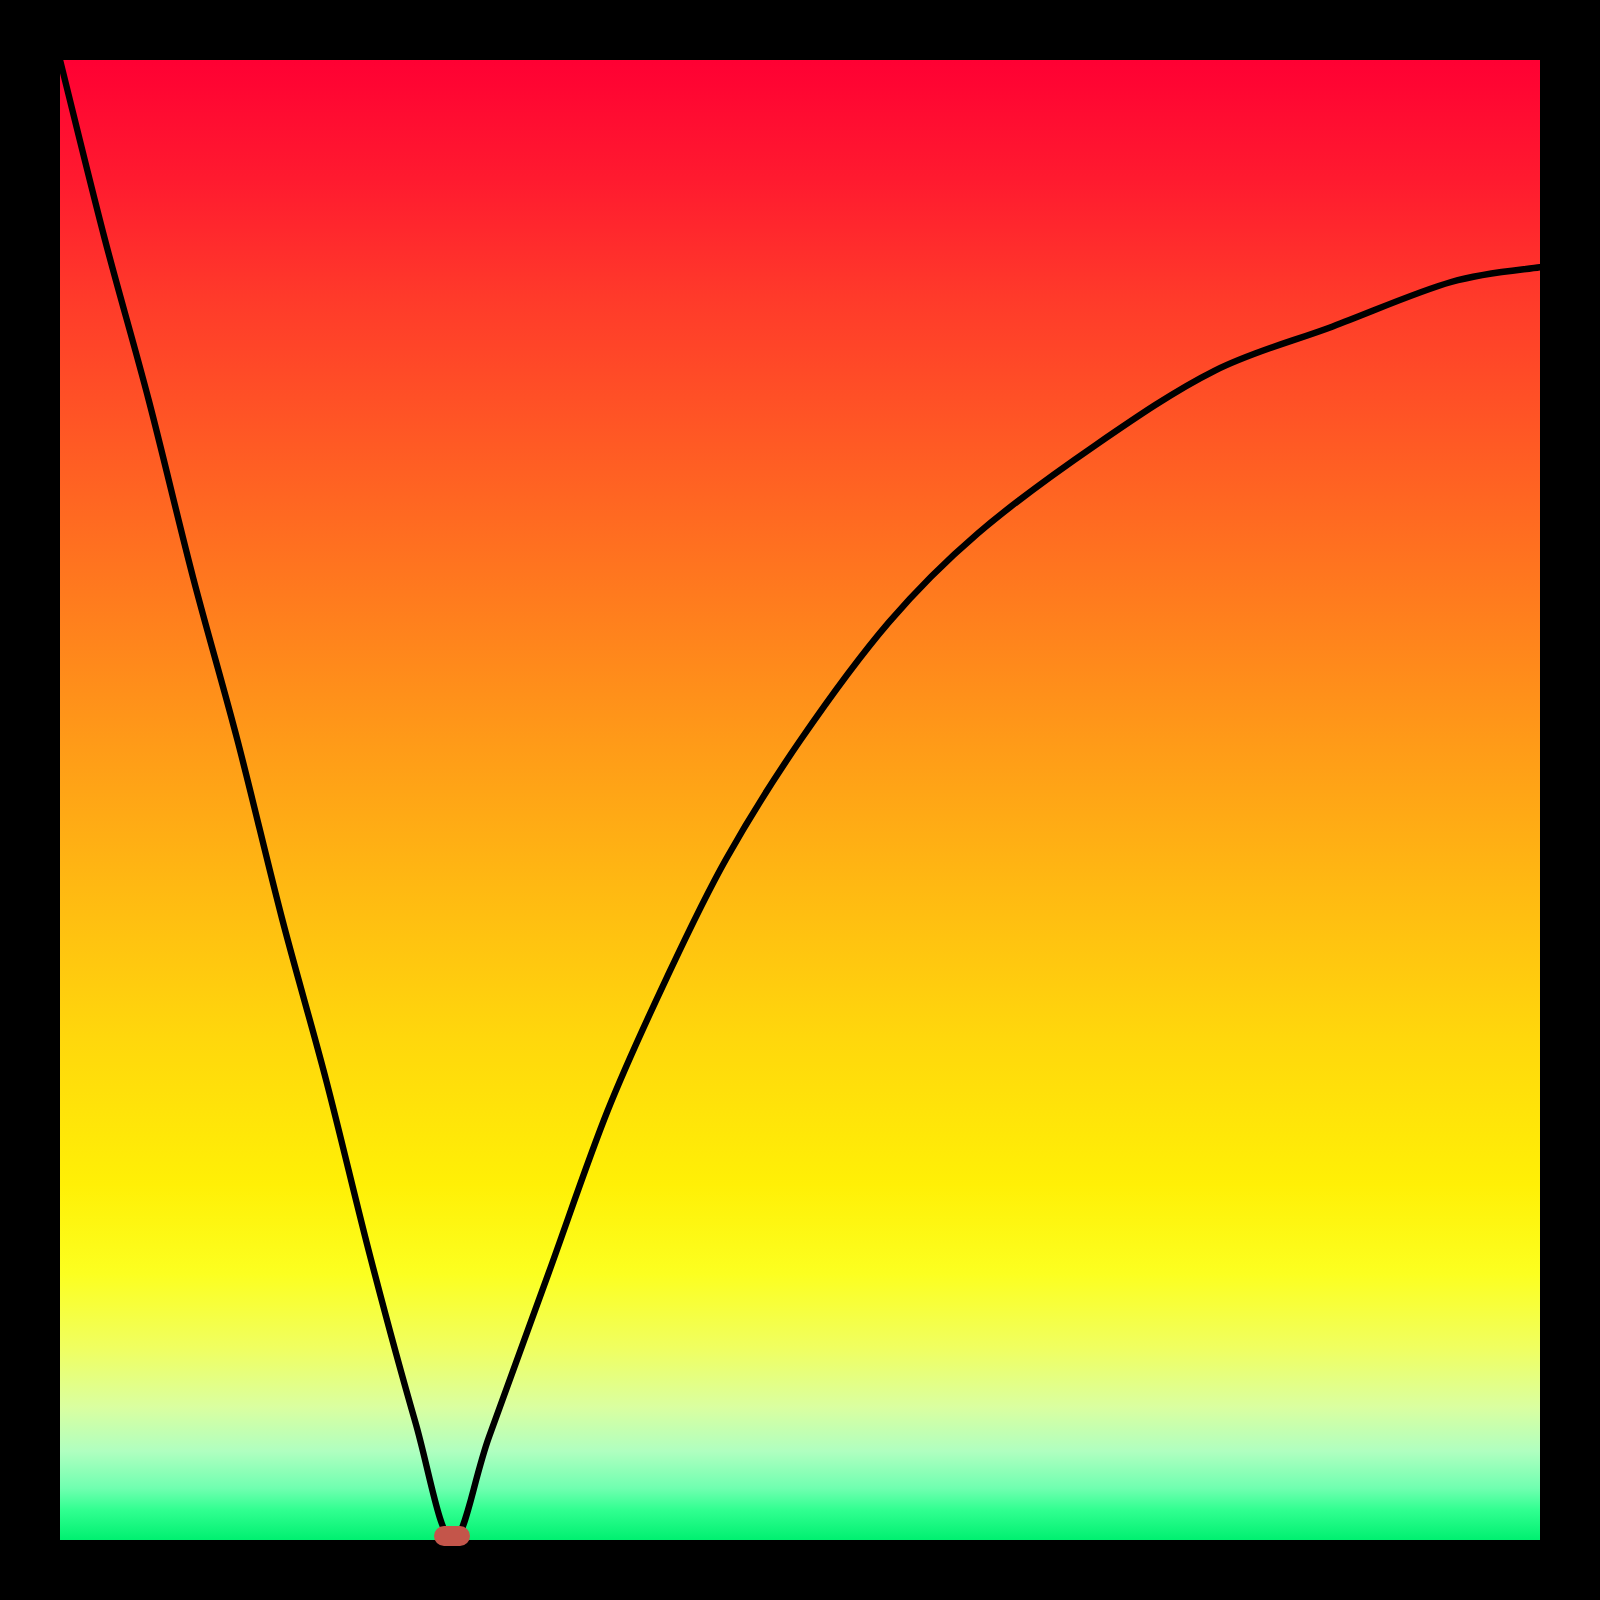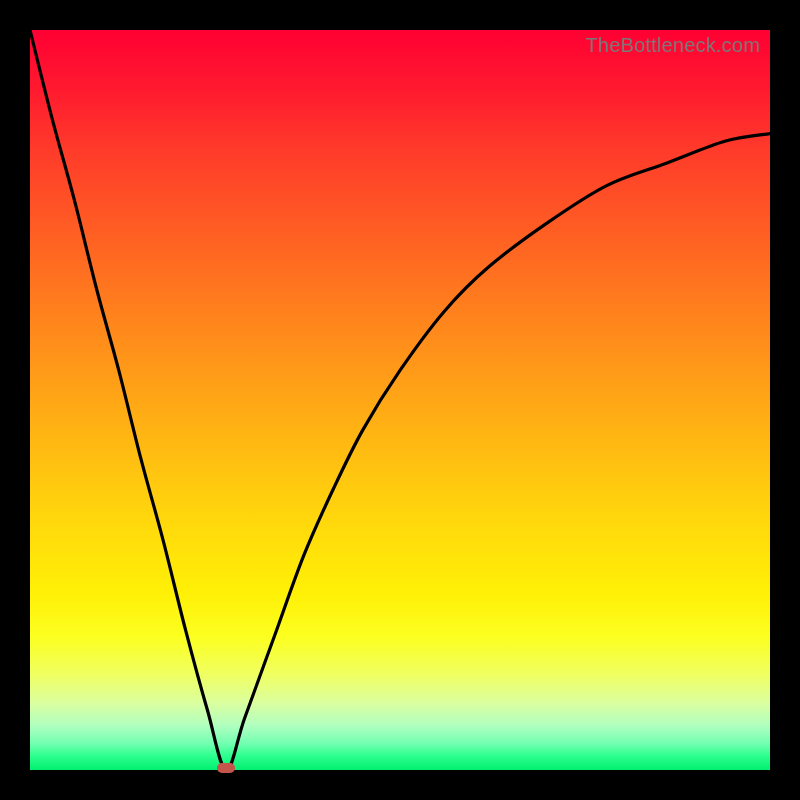--- a/index.html
+++ b/index.html
@@ -63,21 +63,20 @@
     height: 10px;
     border-radius: 5px;
     background: #c4554a;
   }
 </style>
 </head>
 <body>
 
 <div class="frame">
   <div class="plot">
-    <div class="watermark">TheBottleneck.com</div>
 
     <svg class="curve" viewBox="0 0 740 740" preserveAspectRatio="none">
       <path d="M 0.00 0.00 C 3.70 14.80, 14.80 60.43, 22.20 88.80 C 29.60 117.17, 37.00 141.83, 44.40 170.20 C 51.80 198.57, 59.20 230.63, 66.60 259.00 C 74.00 287.37, 81.40 312.03, 88.80 340.40 C 96.20 368.77, 103.60 400.83, 111.00 429.20 C 118.40 457.57, 125.80 482.23, 133.20 510.60 C 140.60 538.97, 148.00 571.03, 155.40 599.40 C 162.80 627.77, 170.82 657.37, 177.60 680.80 C 184.38 704.23, 189.93 738.77, 196.10 740.00 C 202.27 741.23, 206.58 710.40, 214.60 688.20 C 222.62 666.00, 234.33 633.93, 244.20 606.80 C 254.07 579.67, 263.93 550.07, 273.80 525.40 C 283.67 500.73, 293.53 479.77, 303.40 458.80 C 313.27 437.83, 321.90 419.33, 333.00 399.60 C 344.10 379.87, 356.43 360.13, 370.00 340.40 C 383.57 320.67, 399.60 298.47, 414.40 281.20 C 429.20 263.93, 441.53 251.60, 458.80 236.80 C 476.07 222.00, 498.27 205.97, 518.00 192.40 C 537.73 178.83, 557.47 165.27, 577.20 155.40 C 596.93 145.53, 616.67 140.60, 636.40 133.20 C 656.13 125.80, 678.33 115.93, 695.60 111.00 C 712.87 106.07, 732.60 104.83, 740.00 103.60" fill="none" stroke="#000000" stroke-width="3.2" stroke-linecap="round"></path>
     </svg>
 
     <div class="minpoint" style="left: 187.1px; top: 733px; background: rgb(196, 85, 74);"></div>
   </div>
 </div>
 
 </body></html>

